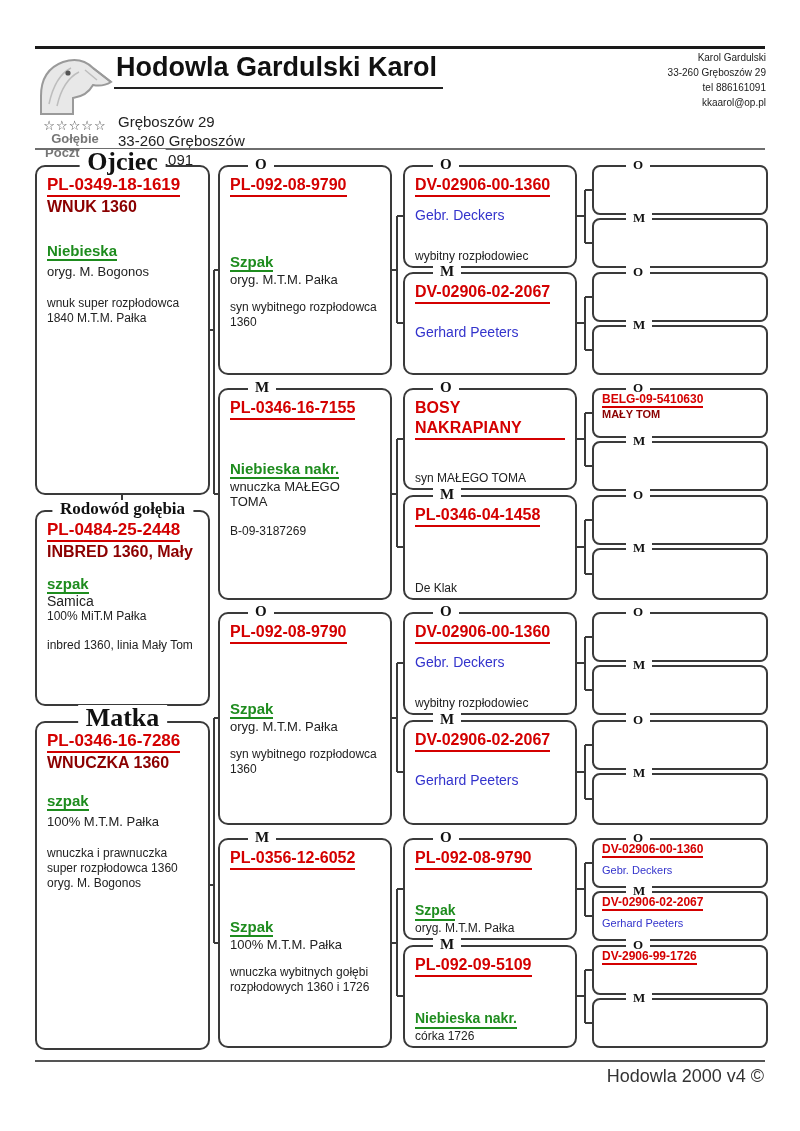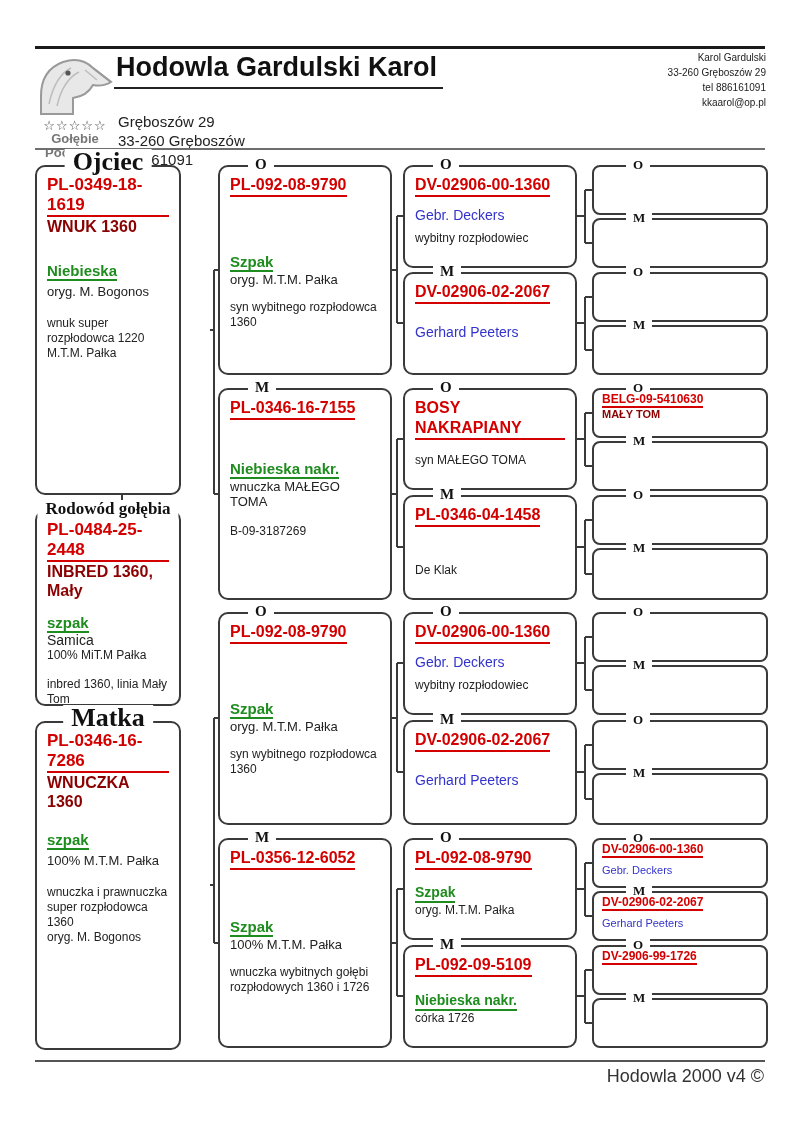--- a/index.html
+++ b/index.html
@@ -7,37 +7,37 @@
   .rule{position:absolute;background:#1a1a1a;}
   
   .page-title{position:absolute;left:114px;top:52px;font-size:27px;font-weight:bold;color:#111;border-bottom:2px solid #222;padding:0 6px 4px 2px;white-space:nowrap;}
   .addr{position:absolute;left:118px;top:112px;font-size:15px;line-height:19px;color:#222;}
   .contact{position:absolute;right:34px;top:50px;font-size:10px;line-height:15px;color:#222;text-align:right;}
   .logo{position:absolute;left:34px;top:54px;width:82px;text-align:center;}
   .logo .stars{font-size:13px;letter-spacing:1px;color:#444;line-height:12px;}
   .logo .lbl{font-size:13px;font-weight:bold;color:#767676;line-height:14px;}
   
   .box{position:absolute;background:#fff;border:2px solid #3a3a3a;border-radius:10px;box-sizing:border-box;padding:8px 10px 6px 10px;}
-  .c1{left:35px;width:146px;}
+  .c1{left:35px;width:175px;}
   .c2{left:218px;width:174px;}
   .c3{left:403px;width:174px;}
   .c4{left:592px;width:176px;border-radius:8px;padding:2px 8px;}
   .box-title{position:absolute;top:-18px;left:50%;transform:translateX(-50%);background:#fff;padding:0 8px;font-family:"Liberation Serif",serif;font-weight:bold;font-size:26px;color:#111;white-space:nowrap;line-height:26px;}
   .box-title.small{font-size:17px;top:-12px;line-height:17px;}
   .box-label{position:absolute;top:-11px;left:28px;background:#fff;padding:0 7px;font-family:"Liberation Serif",serif;font-weight:bold;font-size:15px;color:#111;line-height:16px;}
   .c4 .box-label{font-size:13px;top:-9px;left:32px;line-height:13px;}
   .ring{color:#d40000;font-weight:bold;font-size:16px;line-height:20px;}
   .ring .u,.green .u{display:inline-block;border-bottom:2px solid currentColor;padding-bottom:0px;}
   .big .ring{font-size:17px;}
   .name{color:#8b0000;font-weight:bold;font-size:16px;line-height:19px;}
   .green{color:#1e8c1e;font-weight:bold;font-size:14px;line-height:17px;}
   .text{color:#222;font-size:12px;line-height:15px;}
   .text.md{font-size:14px;}
   .blue{color:#3333cc;font-size:14px;line-height:17px;}
-  .bottom{position:absolute;left:10px;right:8px;bottom:20px;}
+  .bottom{position:absolute;left:10px;right:8px;bottom:2px;}
   .ring-sm{color:#d40000;font-weight:bold;font-size:12px;line-height:14px;}
   .ring-sm .u{display:inline-block;border-bottom:2px solid currentColor;}
   .name-sm{color:#8b0000;font-weight:bold;font-size:11px;line-height:12px;}
   .blue-sm{color:#3333cc;font-size:11px;line-height:13px;}
   svg.wires{position:absolute;left:0;top:0;}
   .footer-text{position:absolute;right:36px;top:1066px;font-size:18px;color:#333;}
 </style>
 </head>
 <body>
 
@@ -132,21 +132,21 @@
 </div>
 
 <div class="rule" style="left:35px;top:148px;width:730px;height:2px;background:#6e6e6e;"></div>
 
 <div class="box c1 big" style="top:165px;height:330px;">
   <div class="box-title">Ojciec</div>
   <div class="ring"><span class="u">PL-0349-18-1619</span></div>
   <div class="name">WNUK 1360</div>
   <div class="green" style="margin-top:26px;font-size:15px;"><span class="u">Niebieska</span></div>
   <div class="text" style="margin-top:3px;font-size:13px;">oryg. M. Bogonos</div>
-  <div class="text" style="margin-top:17px;">wnuk super rozpłodowca 1220 M.T.M. Pałka</div>
+  <div class="text" style="margin-top:17px;">wnuk super rozpłodowca 1840 M.T.M. Pałka</div>
 </div>
 
 <div class="box c1 big" style="top:510px;height:196px;">
   <div class="box-title small">Rodowód gołębia</div>
   <div class="ring"><span class="u">PL-0484-25-2448</span></div>
   <div class="name">INBRED 1360, Mały</div>
   <div class="green" style="margin-top:14px;font-size:15px;"><span class="u">szpak</span></div>
   <div class="text md">Samica</div>
   <div class="text">100% MiT.M Pałka</div>
   <div class="text" style="margin-top:14px;">inbred 1360, linia Mały Tom</div>

